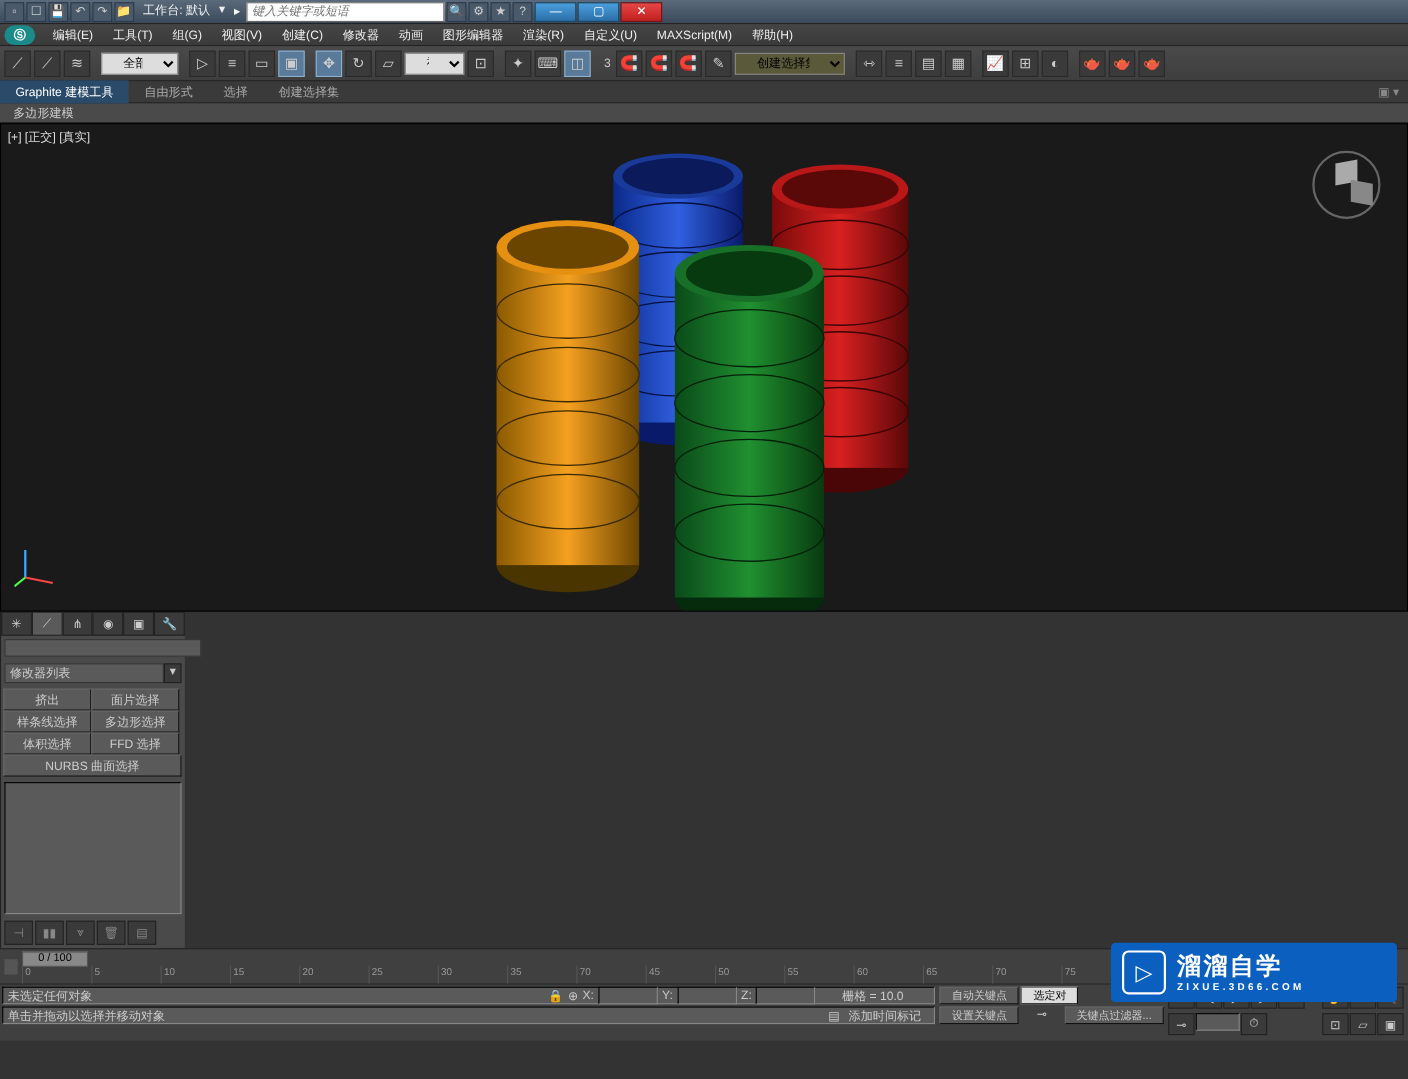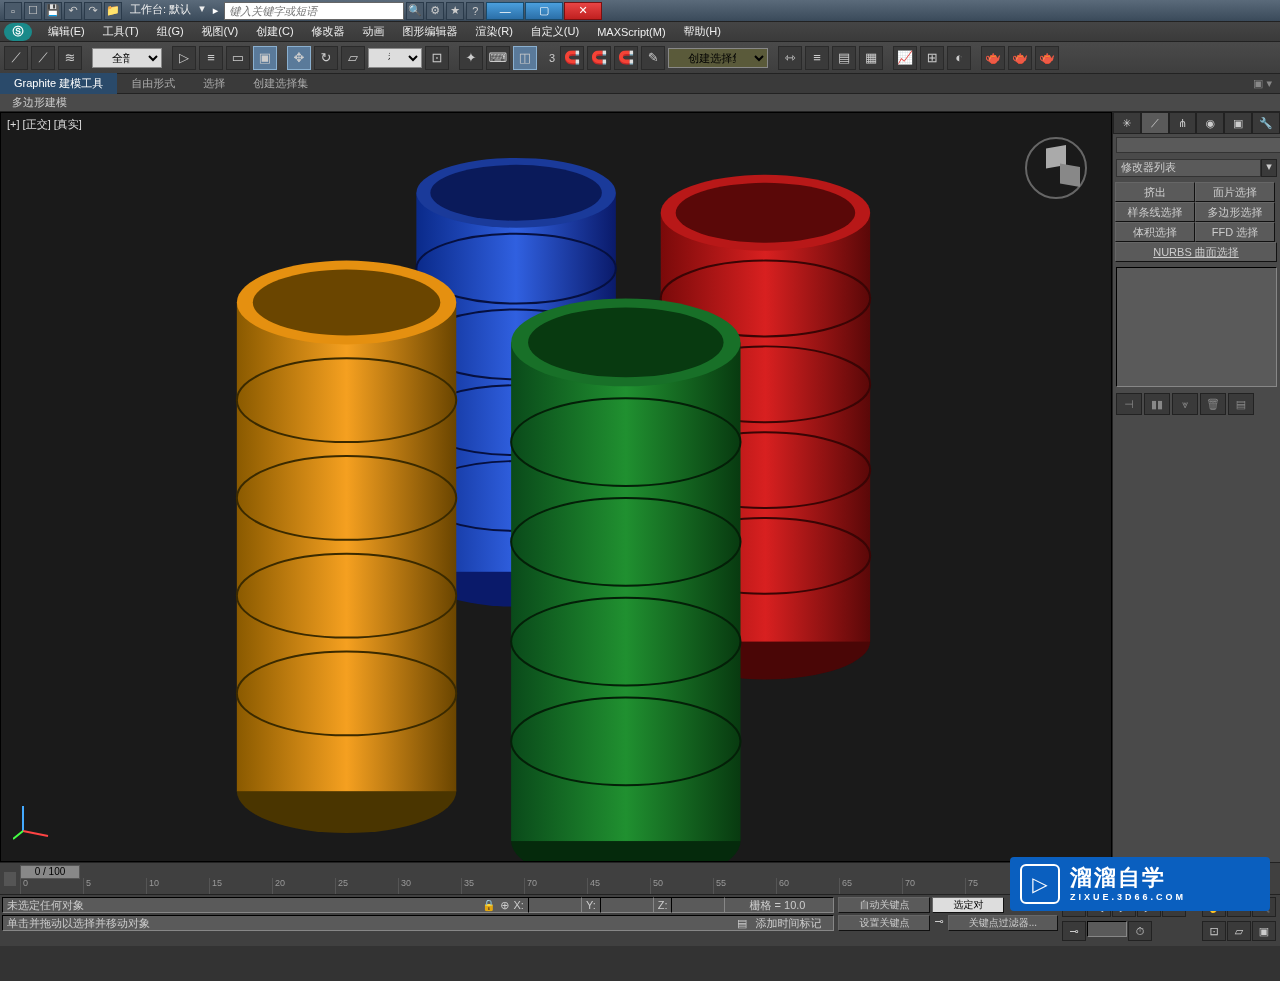--- a/index.html
+++ b/index.html
@@ -26,58 +26,58 @@
 .tb-select { height: 20px; background: #ddd; border: 1px solid #888; color: #000; font-size: 11px; padding: 0 15px; }
 
 .ribbon-tabs { height: 20px; background: #3a3a3a; display: flex; align-items: center; border-bottom: 1px solid #222; }
 .rtab { padding: 3px 14px; color: #aaa; cursor: pointer; }
 .rtab.active { background: #2a4a6a; color: #fff; }
 .rtab-dd { margin-left: auto; padding: 0 8px; color: #888; }
 
 .ribbon-strip { height: 18px; background: #4a4a4a; display: flex; align-items: center; padding: 0 4px; border-bottom: 1px solid #222; }
 .rstrip-item { padding: 1px 8px; color: #ccc; font-size: 11px; }
 
-.main-area { display: flex; height: 750px; }
+.main-area { display: flex; height: 750px; flex-direction: column; }
 .viewport { flex: 1; background: #1a1a1a; position: relative; border: 1px solid #000; }
 .vp-label { position: absolute; top: 4px; left: 6px; color: #ddd; font-size: 11px; z-index: 10; }
 .viewcube { position: absolute; top: 20px; right: 20px; width: 70px; height: 70px; z-index: 10; }
 .axis-gizmo { position: absolute; bottom: 20px; left: 12px; width: 40px; height: 40px; z-index: 10; }
 
 .viewport svg { position: absolute; top: 0; left: 0; width: 100%; height: 100%; }
 
 .cmd-panel { width: 168px; background: #4a4a4a; border-left: 1px solid #222; display: flex; flex-direction: column; }
 .cmd-tabs { display: flex; height: 22px; }
 .cmd-tab { flex: 1; background: #3a3a3a; border: 1px solid #222; display: flex; align-items: center; justify-content: center; cursor: pointer; }
 .cmd-tab.active { background: #5a5a5a; }
 .name-field { margin: 3px; display: flex; gap: 2px; }
 .name-input { flex: 1; height: 16px; background: #5a5a5a; border: 1px solid #333; }
 .mod-dropdown { margin: 3px; display: flex; }
 .mod-select { flex: 1; height: 18px; background: #5a5a5a; border: 1px solid #333; color: #ccc; padding: 0 4px; font-size: 11px; }
 .mod-dd-btn { width: 16px; background: #3a3a3a; border: 1px solid #222; color: #ccc; text-align: center; }
 .mod-buttons { display: flex; flex-wrap: wrap; margin: 2px; }
 .mod-btn { width: 80px; height: 20px; background: #5a5a5a; border: 1px outset #666; color: #ccc; font-size: 11px; display: flex; align-items: center; justify-content: center; cursor: pointer; }
-.mod-btn.wide { width: 162px; text-decoration: underline; }
+.mod-btn.wide { width: 162px; }
 .mod-stack { margin: 3px; height: 120px; background: #5a5a5a; border: 1px inset #333; }
 .mod-toolbar { margin: 3px; display: flex; gap: 2px; }
 .mod-tb-btn { width: 26px; height: 22px; background: #3a3a3a; border: 1px solid #222; display: flex; align-items: center; justify-content: center; color: #888; }
 
 .timeline { height: 32px; background: #404040; border-top: 1px solid #222; display: flex; align-items: center; position: relative; }
 .time-slider { position: absolute; left: 20px; top: 2px; width: 60px; height: 14px; background: #888; border: 1px solid #555; color: #000; font-size: 10px; text-align: center; }
 .frames-bar { flex: 1; height: 16px; margin-top: 14px; display: flex; }
 .frame-tick { flex: 1; border-left: 1px solid #555; font-size: 9px; color: #999; padding-left: 2px; }
 
 .statusbar { height: 52px; background: #404040; border-top: 1px solid #222; display: flex; }
 .sb-left { width: 100px; display: flex; flex-direction: column; padding: 2px; gap: 2px; }
 .sb-field { height: 16px; background: #ddd; border: 1px solid #888; color: #c00; font-size: 10px; padding: 0 2px; overflow: hidden; white-space: nowrap; }
 .sb-prompt { flex: 1; display: flex; flex-direction: column; padding: 2px; gap: 2px; }
 .sb-prompt-line { height: 16px; background: #5a5a5a; border: 1px inset #333; color: #ccc; padding: 0 4px; font-size: 11px; display: flex; align-items: center; }
 .sb-coords { display: flex; align-items: center; gap: 4px; padding: 0 4px; }
 .coord-field { width: 54px; height: 16px; background: #5a5a5a; border: 1px inset #333; color: #ccc; font-size: 10px; }
 .sb-anim { display: flex; flex-direction: column; gap: 2px; padding: 2px; }
-.anim-btn { height: 16px; padding: 0 20px; background: #5a5a5a; border: 1px outset #666; color: #ccc; font-size: 10px; display: flex; align-items: center; }
+.anim-btn { height: 16px; padding: 0 10px; background: #5a5a5a; border: 1px outset #666; color: #ccc; font-size: 10px; display: flex; align-items: center; }
 .sb-playback { display: flex; flex-wrap: wrap; gap: 1px; padding: 2px; width: 140px; }
 .pb-btn { width: 24px; height: 20px; background: #3a3a3a; border: 1px solid #222; color: #ccc; display: flex; align-items: center; justify-content: center; }
 
 .watermark { position: absolute; right: 10px; bottom: 70px; width: 260px; height: 54px; background: #0a5fbf; border-radius: 4px; display: flex; align-items: center; padding: 4px 10px; z-index: 100; gap: 10px; }
 .wm-icon { width: 40px; height: 40px; border: 2px solid #fff; border-radius: 6px; display: flex; align-items: center; justify-content: center; color: #fff; font-size: 20px; }
 .wm-text { color: #fff; display: flex; flex-direction: column; line-height: 1.2; }
 .wm-cn { font-size: 22px; font-weight: bold; letter-spacing: 2px; }
 .wm-en { font-size: 9px; letter-spacing: 3px; font-weight: bold; }
 </style>
 </head>
@@ -352,21 +352,21 @@
       <div style="flex:1"></div>
       <span>▤</span>
       <span style="padding:0 8px">添加时间标记</span>
     </div>
   </div>
   <div class="sb-anim">
     <div style="display:flex;gap:2px">
       <div class="anim-btn">自动关键点</div>
       <div class="anim-btn" style="background:#ddd;color:#000">选定对</div>
     </div>
-    <div style="display:flex;gap:4px">
+    <div style="display:flex;gap:16px">
       <div class="anim-btn">设置关键点</div>
       <span>⊸</span>
       <div class="anim-btn">关键点过滤器...</div>
     </div>
   </div>
   <div class="sb-playback">
     <div class="pb-btn">⏮</div>
     <div class="pb-btn">◀</div>
     <div class="pb-btn">▶</div>
     <div class="pb-btn">▶</div>

